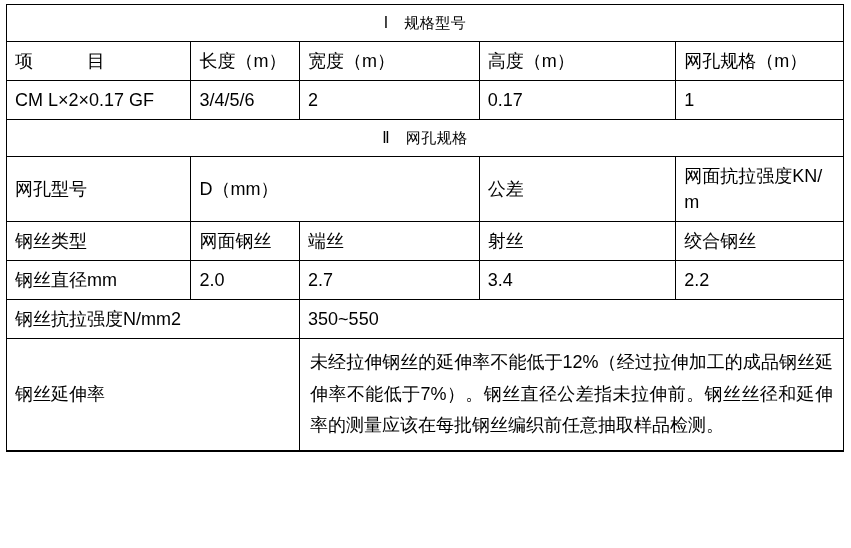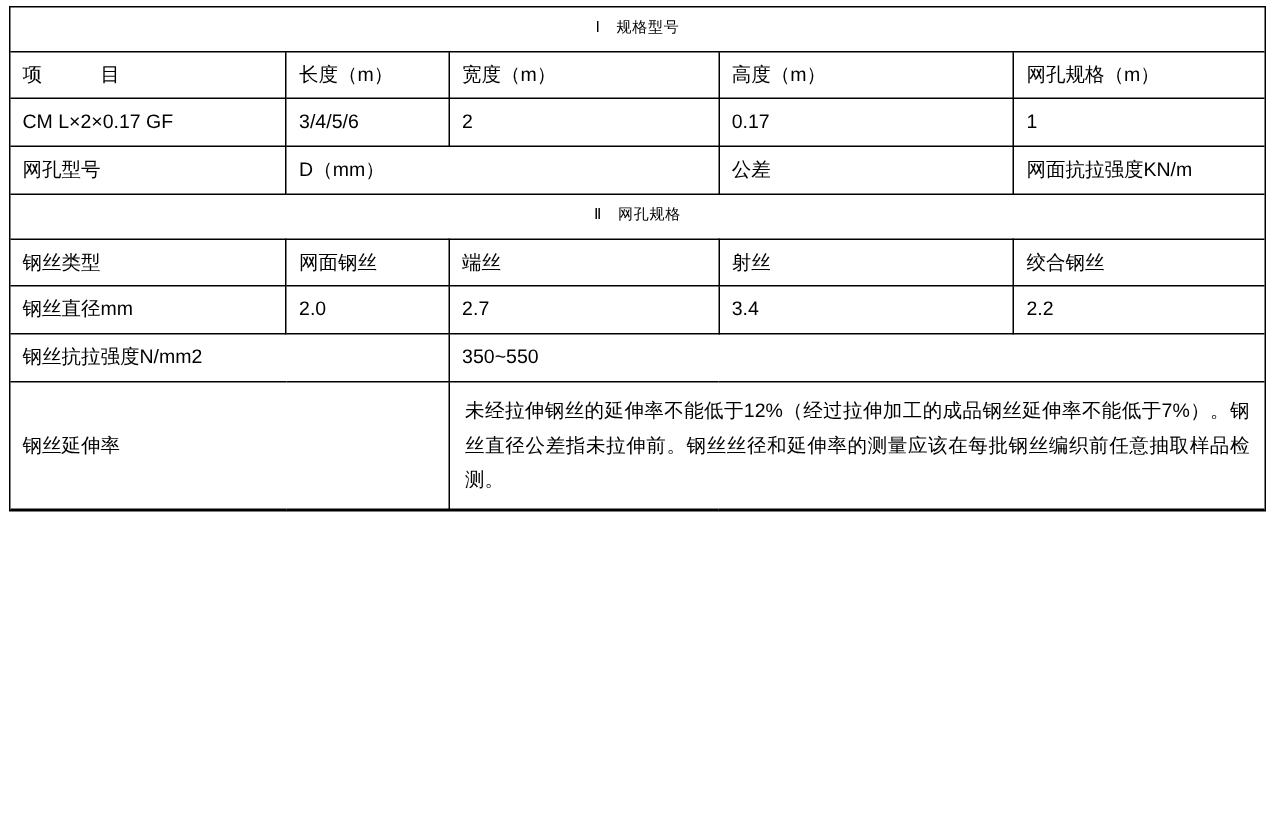--- a/index.html
+++ b/index.html
@@ -22,27 +22,27 @@
   }
   table {
     border-collapse: collapse;
     width: 100%;
     table-layout: fixed;
   }
   td {
     border: 1px solid #000;
     padding: 6px 8px;
     vertical-align: middle;
-    font-size: 13px;
+    font-size: 18px;
     line-height: 1.45;
     word-break: break-all;
   }
   .section-title {
     text-align: center;
-    font-size: 10px;
+    font-size: 15px;
     padding: 7px 8px;
     letter-spacing: 0.5px;
   }
   .first-row td { border-top: none; }
   .edge-left { border-left: none; }
   .edge-right { border-right: none; }
   .para {
     line-height: 1.75;
     padding: 8px 10px 8px 10px;
     text-align: justify;
@@ -76,27 +76,27 @@
     </tr>
     <tr>
       <td class="edge-left nowrap">CM  L×2×0.17  GF</td>
       <td>3/4/5/6</td>
       <td>2</td>
       <td>0.17</td>
       <td class="edge-right">1</td>
     </tr>
 
     <tr>
+      <td colspan="5" class="section-title edge-left edge-right">Ⅱ　网孔规格</td>
+    </tr>
+    <tr>
       <td class="edge-left">网孔型号</td>
       <td colspan="2">D（mm）</td>
       <td>公差</td>
       <td class="edge-right">网面抗拉强度KN/m</td>
-    </tr>
-    <tr>
-      <td colspan="5" class="section-title edge-left edge-right">Ⅱ　网孔规格</td>
     </tr>
 
     <tr>
       <td class="edge-left">钢丝类型</td>
       <td>网面钢丝</td>
       <td>端丝</td>
       <td>射丝</td>
       <td class="edge-right">绞合钢丝</td>
     </tr>
     <tr>

